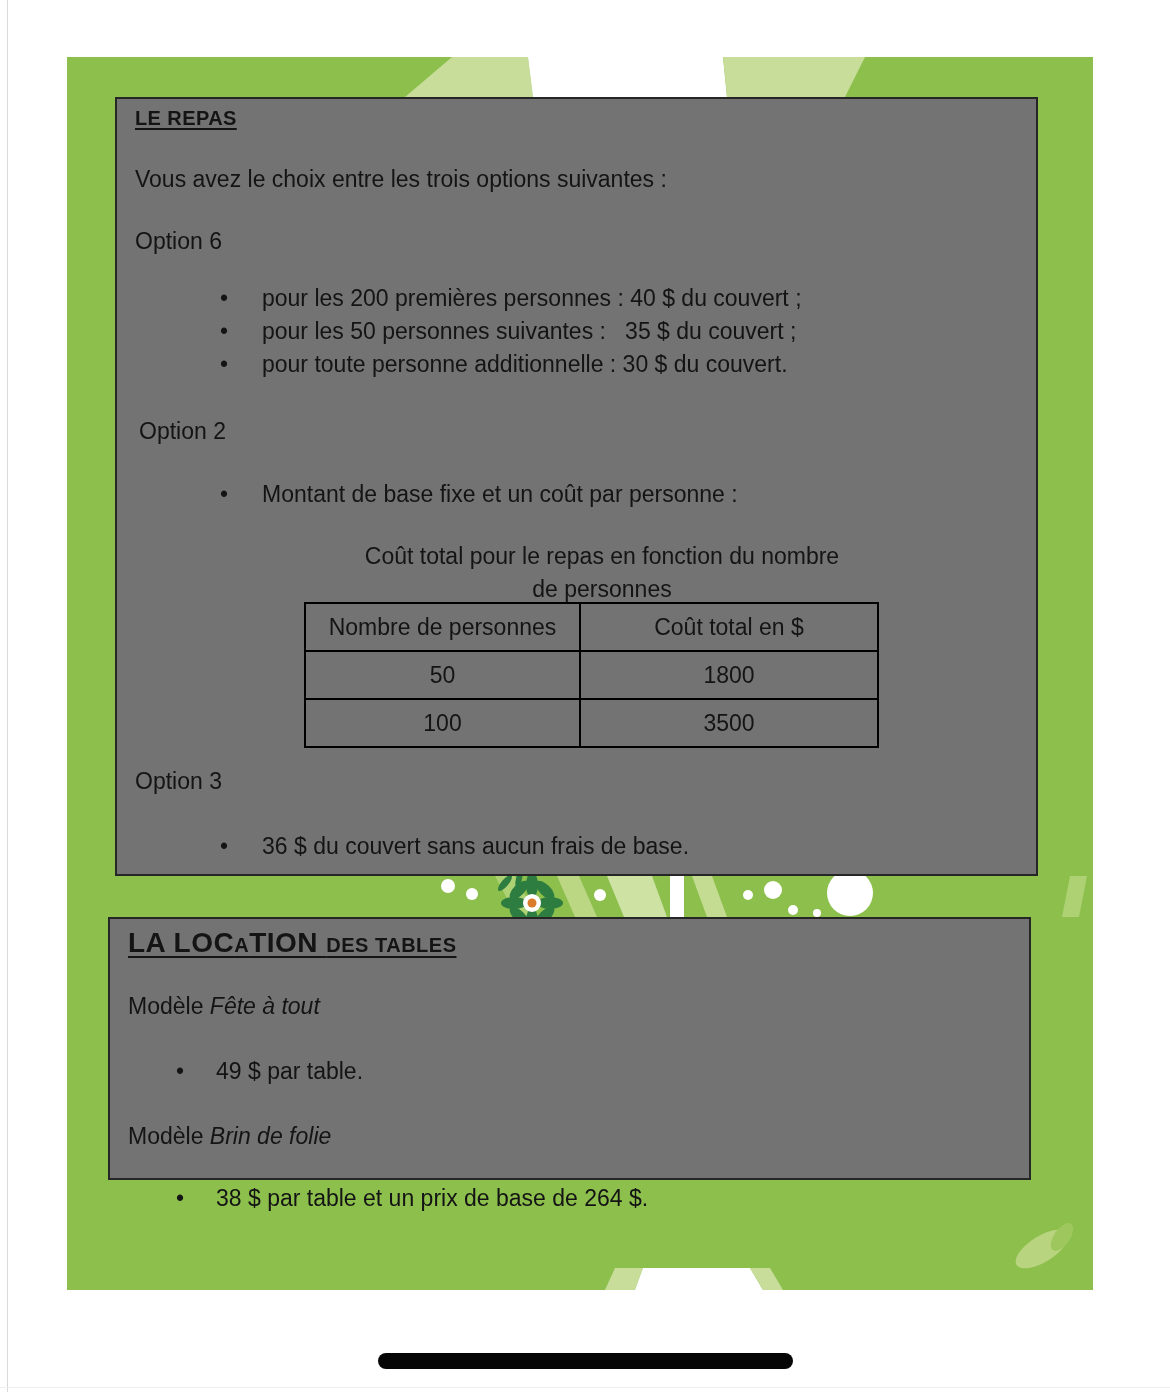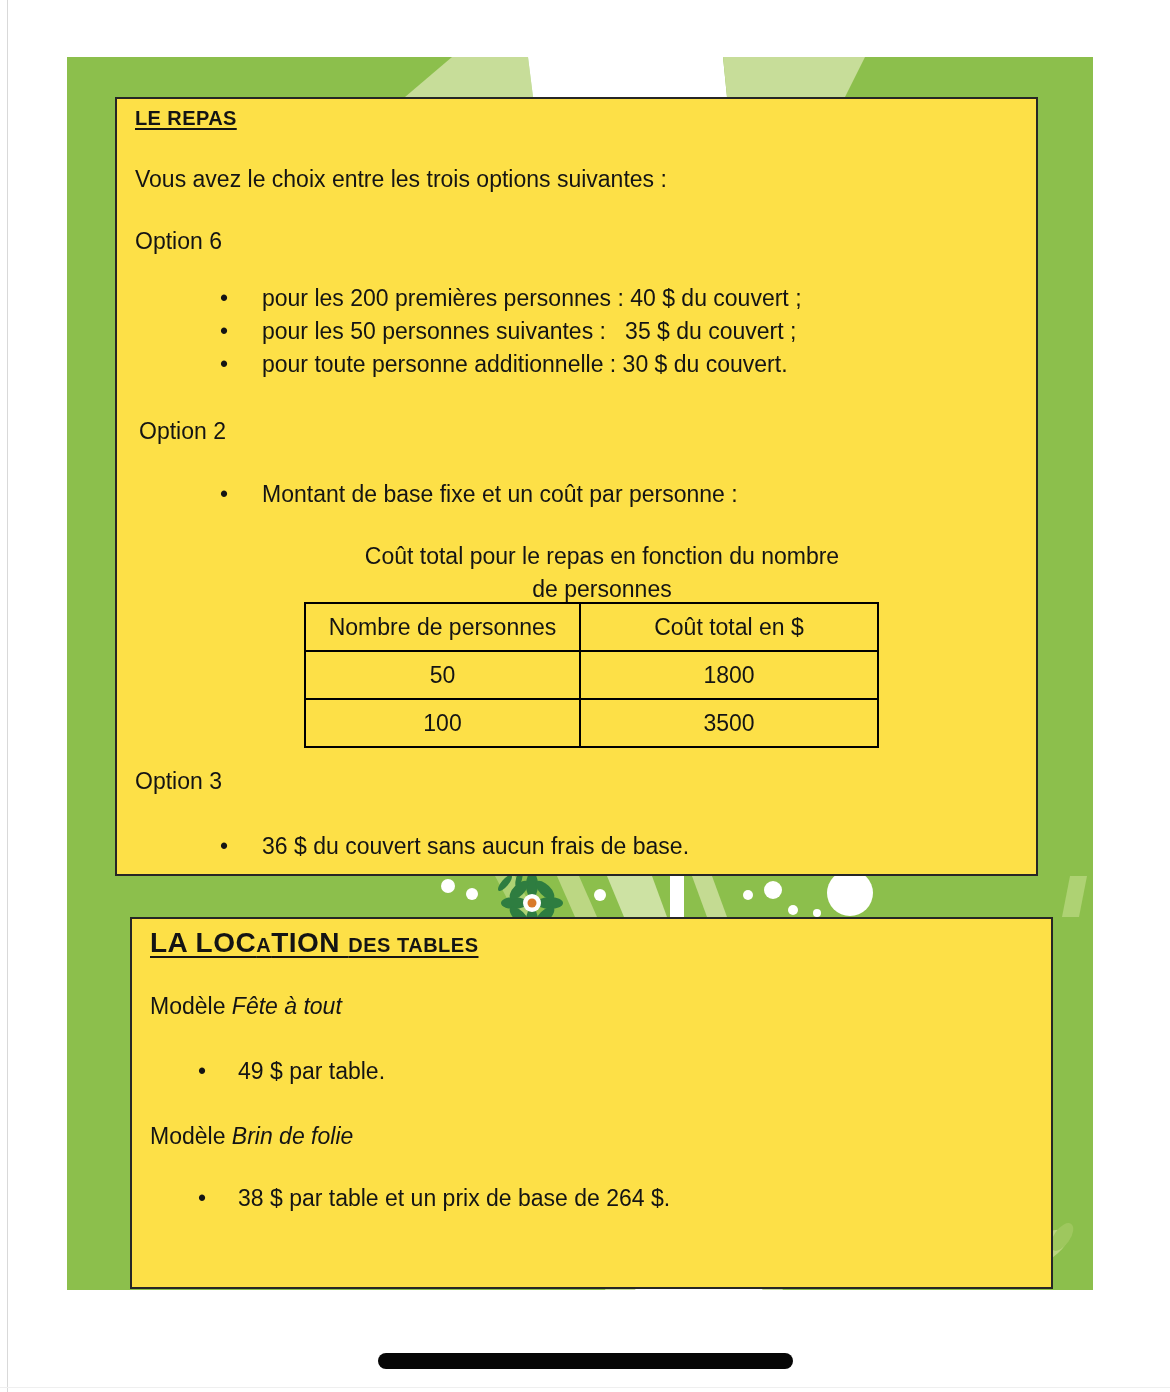--- a/index.html
+++ b/index.html
@@ -7,23 +7,23 @@
     width:1170px; height:1392px; position:relative;
     background:#ffffff; overflow:hidden;
     font-family:"Liberation Sans", sans-serif; color:#141414;
   }
   .edge-line-left  { position:absolute; left:7px; top:0; width:1px; height:1392px; background:#d9d9d9; }
   .edge-line-bottom{ position:absolute; left:0; top:1387px; width:1170px; height:1px; background:#efefef; }
 
   .frame { position:absolute; left:67px; top:57px; width:1026px; height:1233px; background:#8cbf4c; }
   .frame svg { position:absolute; left:0; top:0; }
 
-  .panel { position:absolute; background:#fde047; border:2px solid #262626; box-sizing:border-box; z-index:5; }
+  .panel { position:absolute; background:#737373; border:2px solid #262626; box-sizing:border-box; z-index:5; }
   .panel-repas    { left:115px; top:97px;  width:923px; height:779px; }
-  .panel-location { left:130px; top:917px; width:923px; height:372px; }
+  .panel-location { left:108px; top:917px; width:923px; height:263px; }
 
   .t { position:absolute; font-size:23px; line-height:28px; white-space:pre; }
   .section-title-sm { position:absolute; font-size:20px; font-weight:bold; letter-spacing:.4px;
                       text-decoration:underline; text-decoration-thickness:2px; text-underline-offset:3px; }
   .brow { position:absolute; display:flex; font-size:23px; line-height:28px; }
   .brow .dot { display:inline-block; }
   .brow .txt { white-space:pre; }
   .dot-w42 { width:42px; }
   .dot-w40 { width:40px; }
 

